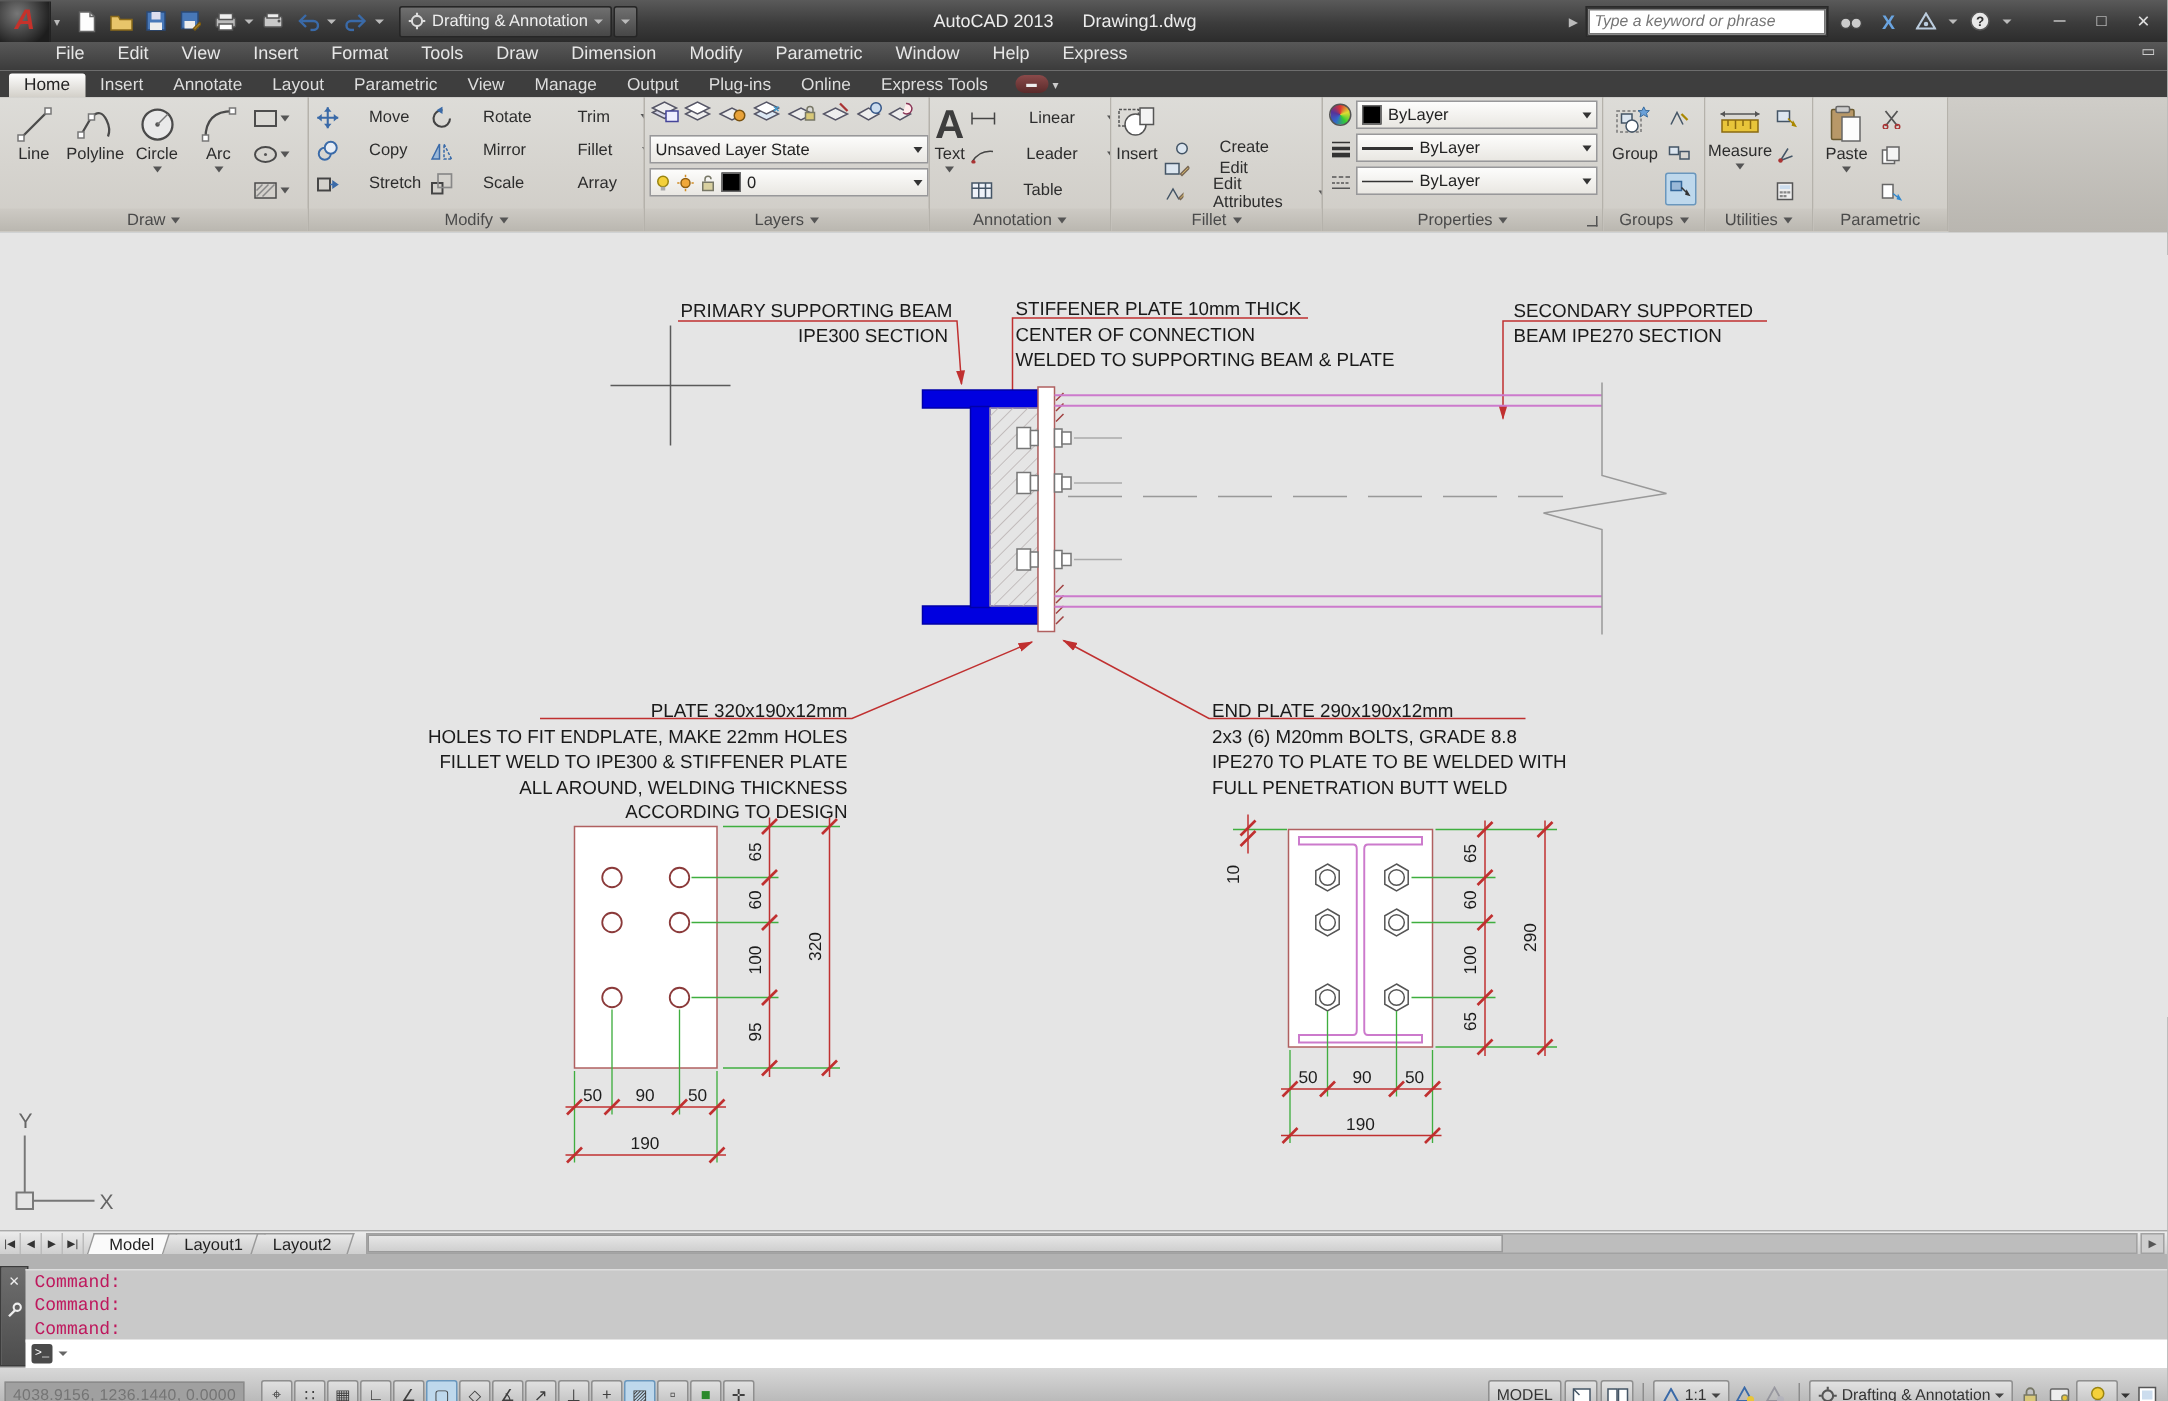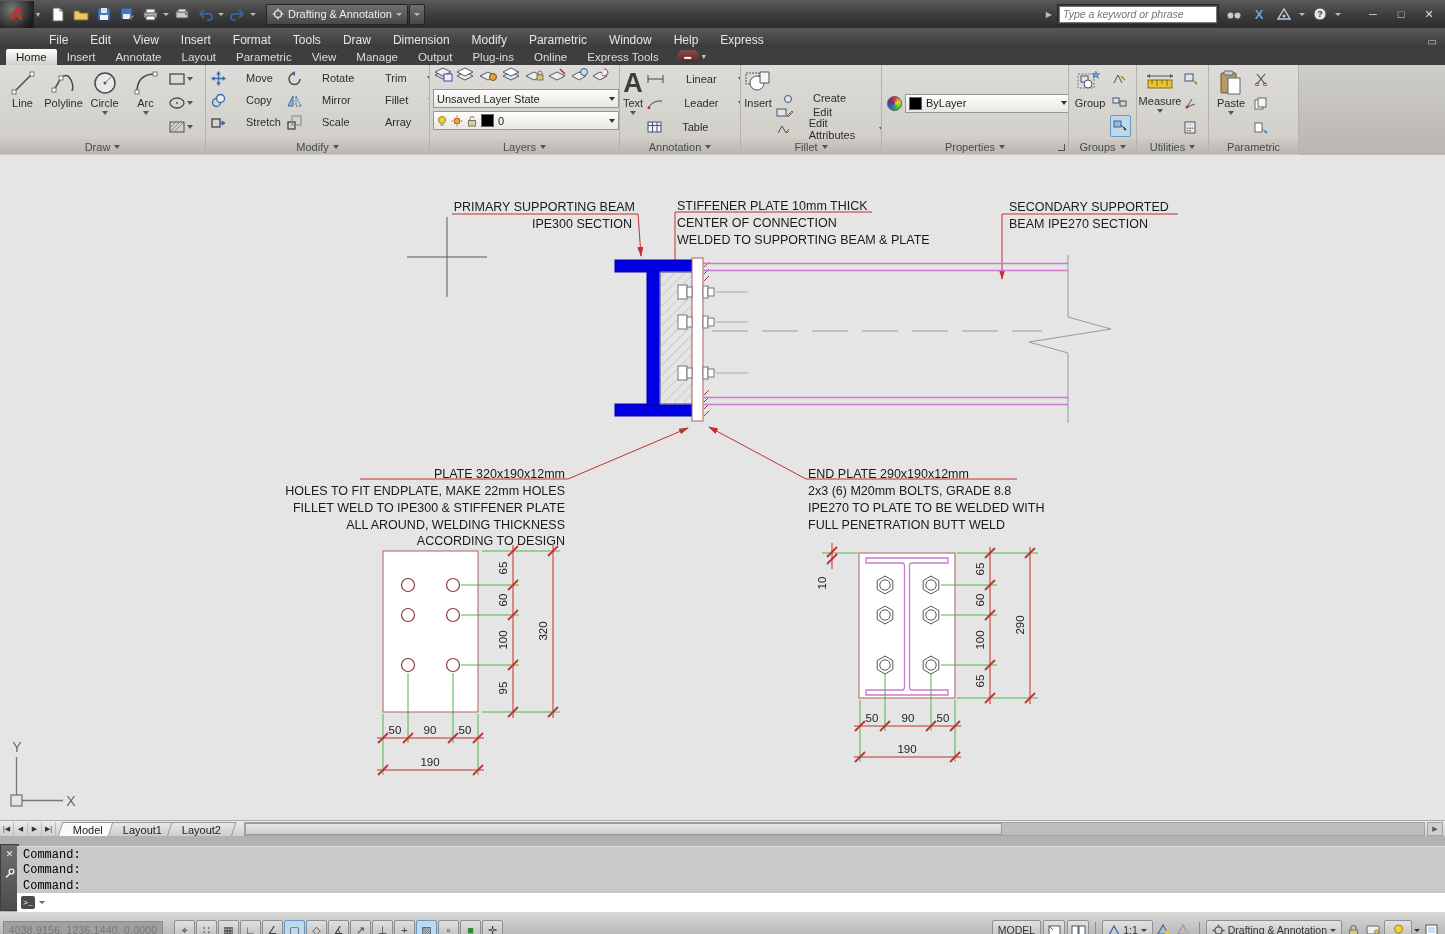--- a/index.html
+++ b/index.html
@@ -24,21 +24,21 @@
   .apptitle span{margin:0 8px;}
   .tbright{margin-left:auto;display:flex;align-items:center;gap:5px;padding-right:3px;}
   .searchwrap{display:flex;align-items:center;background:#3a3a3a;border:1px solid #2a2a2a;padding:1px;}
   .searchinput{width:150px;height:15px;border:1px solid #777;background:#fff;font-size:10.5px;
     font-style:italic;color:#555;padding:0 3px;font-family:"Liberation Sans",sans-serif;}
   .icbtn{width:20px;height:18px;display:flex;align-items:center;justify-content:center;font-size:12px;color:#cfe0ef;}
   .winbtns{display:flex;gap:2px;margin-left:14px;}
   .winbtn{width:26px;height:18px;display:flex;align-items:center;justify-content:center;color:#ddd;font-size:11px;}
   
   .menubar{position:absolute;top:28px;left:0;right:0;height:19px;
-    background:linear-gradient(#585858,#3b3b3b);display:flex;align-items:flex-end;padding-left:38px;}
+    background:linear-gradient(#585858,#3b3b3b);display:flex;align-items:flex-start;padding-left:26px;}
   .mitem{padding:0 11px;font-size:12px;color:#e6e6e6;}
   .menu-min{margin-left:auto;margin-right:8px;color:#ccc;font-size:10px;}
   
   .tabrow{position:absolute;top:47px;left:0;right:0;height:18px;background:#3e3e3e;
     display:flex;align-items:flex-end;padding-left:6px;}
   .rtab{padding:2px 10px 2px;font-size:11.5px;color:#ddd;}
   .rtab.active{background:linear-gradient(#fefefe,#d2cfc8);color:#222;border-radius:2px 2px 0 0;}
   .tabstate{width:22px;height:12px;background:linear-gradient(#8a4a4a,#5a2a2a);border-radius:6px;
     margin:0 3px 3px 8px;display:flex;align-items:center;justify-content:center;color:#eee;font-size:7px;}
   
@@ -80,21 +80,21 @@
   .sheettab span{display:inline-block;transform:skewX(18deg);}
   .hscroll{flex:1;height:12px;margin:0 2px 0 10px;background:#bdbdbd;border:1px solid #a2a2a2;position:relative;}
   .hthumb{position:absolute;left:0;top:0;bottom:0;width:755px;background:linear-gradient(#e6e6e6,#cfcfcf);border:1px solid #9a9a9a;}
   .harrow{width:14px;height:12px;display:flex;align-items:center;justify-content:center;font-size:7px;color:#555;background:#cfcfcf;border:1px solid #a2a2a2;margin-right:2px;}
   
   .cmdarea{position:absolute;top:836px;left:0;right:0;height:76px;background:#b2b2b2;}
   .cmdstrip{position:absolute;left:0;top:8px;width:17px;height:60px;background:linear-gradient(#6e6e6e,#4d4d4d);
     border:1px solid #3c3c3c;display:flex;flex-direction:column;align-items:center;padding-top:5px;gap:9px;}
   .cmdx{color:#eee;font-size:9px;line-height:9px;}
   .cmdhist{position:absolute;left:17px;right:0;top:10px;height:47px;background:#c9c9c9;
-    border-top:1px solid #dedede;font-family:"Liberation Mono",monospace;font-size:12px;color:#000000;
+    border-top:1px solid #dedede;font-family:"Liberation Mono",monospace;font-size:12px;color:#be185d;
     padding:1px 0 0 6px;line-height:15.4px;}
   .cmdinputrow{position:absolute;left:17px;right:0;top:57px;height:19px;background:#fff;display:flex;align-items:center;gap:4px;padding-left:4px;}
   .prompticon{width:14px;height:13px;background:#4a4a4a;color:#fff;font-size:8px;font-family:"Liberation Mono",monospace;
     display:flex;align-items:center;justify-content:center;border-radius:2px;}
   .cmdinput{flex:1;border:none;outline:none;font-family:"Liberation Mono",monospace;font-style:italic;
     font-size:12.5px;color:#444;background:transparent;}
   .cmdinput::placeholder{color:#8f8f8f;font-style:italic;}
   
   .statusbar{position:absolute;top:912px;left:0;right:0;height:36px;
     background:linear-gradient(#d8d8d8,#a6a6a6);display:flex;align-items:center;font-size:11px;color:#333;}
@@ -183,20 +183,24 @@
             <line x1="0.5" y1="6" x2="2.5" y2="6"></line>
             <line x1="9.5" y1="6" x2="11.5" y2="6"></line>
           </g>
         </svg>
       <span>Drafting &amp; Annotation</span>
       <span class="tinycaret"></span>
     </div>
     <div class="wsdd">
         <span class="tinycaret"></span>
       </div>
+    <div class="apptitle">
+      <span>AutoCAD 2013</span>
+      <span>Drawing1.dwg</span>
+    </div>
     <div class="tbright">
       <span style="color:#bbb;font-size:8px;">▶</span>
       <div class="searchwrap">
         <input class="searchinput" placeholder="Type a keyword or phrase" style="">
       </div>
       <div class="icbtn">
           <svg width="16" height="12">
             <circle cx="4.5" cy="7.5" r="3.5" fill="#ccc" stroke="#444"></circle>
             <circle cx="11.5" cy="7.5" r="3.5" fill="#ccc" stroke="#444"></circle>
             <path d="M4,4 L6,1 h4 l2,3" fill="none" stroke="#444"></path>
@@ -556,21 +560,21 @@
             </div>
         </div>
       </div>
       <div class="plabel">
           <span>Fillet</span>
           <span class="car"></span>
         </div>
     </div>
 
     <div class="panel" style="width:186px;">
-      <div class="pbody" style="flex-direction:row;gap:3px;">
+      <div class="pbody" style="flex-direction:column;gap:3px;">
         <div class="lrow">
           <span class="propico">
               <span class="colorwheel"></span>
             </span>
           <div class="combo" style="width:158px;">
             <span class="swatch"></span>
             <span>ByLayer</span>
               <span class="sp"></span>
               <span class="dd"></span>
           </div>

